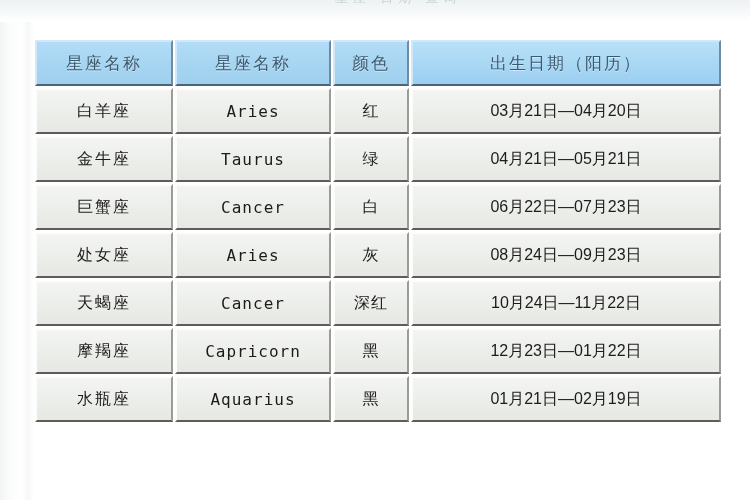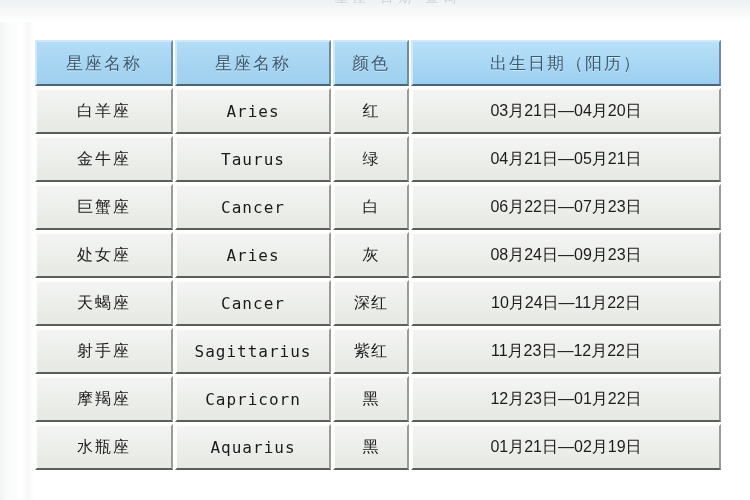--- a/index.html
+++ b/index.html
@@ -173,26 +173,20 @@
           <td class="c-color">灰</td>
           <td class="c-date">08月24日—09月23日</td>
         </tr>
         <tr>
           <td class="c-name">天蝎座</td>
           <td class="c-english">Cancer</td>
           <td class="c-color">深红</td>
           <td class="c-date">10月24日—11月22日</td>
         </tr>
         <tr>
-          <td class="c-name">射手座</td>
-          <td class="c-english">Sagittarius</td>
-          <td class="c-color">紫红</td>
-          <td class="c-date">11月23日—12月22日</td>
-        </tr>
-        <tr>
           <td class="c-name">摩羯座</td>
           <td class="c-english">Capricorn</td>
           <td class="c-color">黑</td>
           <td class="c-date">12月23日—01月22日</td>
         </tr>
         <tr>
           <td class="c-name">水瓶座</td>
           <td class="c-english">Aquarius</td>
           <td class="c-color">黑</td>
           <td class="c-date">01月21日—02月19日</td>

